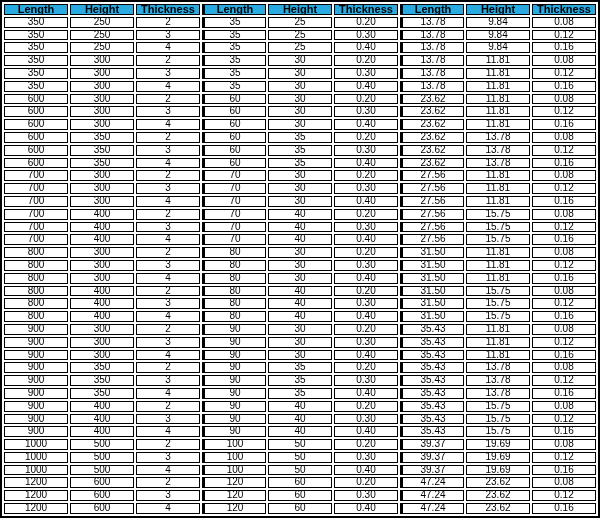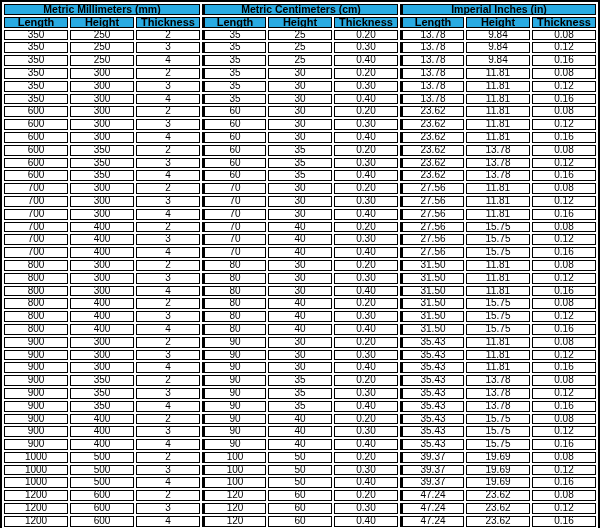--- a/index.html
+++ b/index.html
@@ -56,25 +56,20 @@
   
   table.conv .sec {
     border-left-width: 3px;
   }
 </style>
 </head>
 <body>
 
 <table class="conv">
   <thead>
-    <tr class="group-row">
-      <th colspan="3">Metric Millimeters (mm)</th>
-      <th colspan="3" class="sec">Metric Centimeters (cm)</th>
-      <th colspan="3" class="sec">Imperial Inches (in)</th>
-    </tr>
     <tr class="col-row">
       <th>Length</th>
       <th>Height</th>
       <th>Thickness</th>
       <th class="sec">Length</th>
       <th>Height</th>
       <th>Thickness</th>
       <th class="sec">Length</th>
       <th>Height</th>
       <th>Thickness</th>

